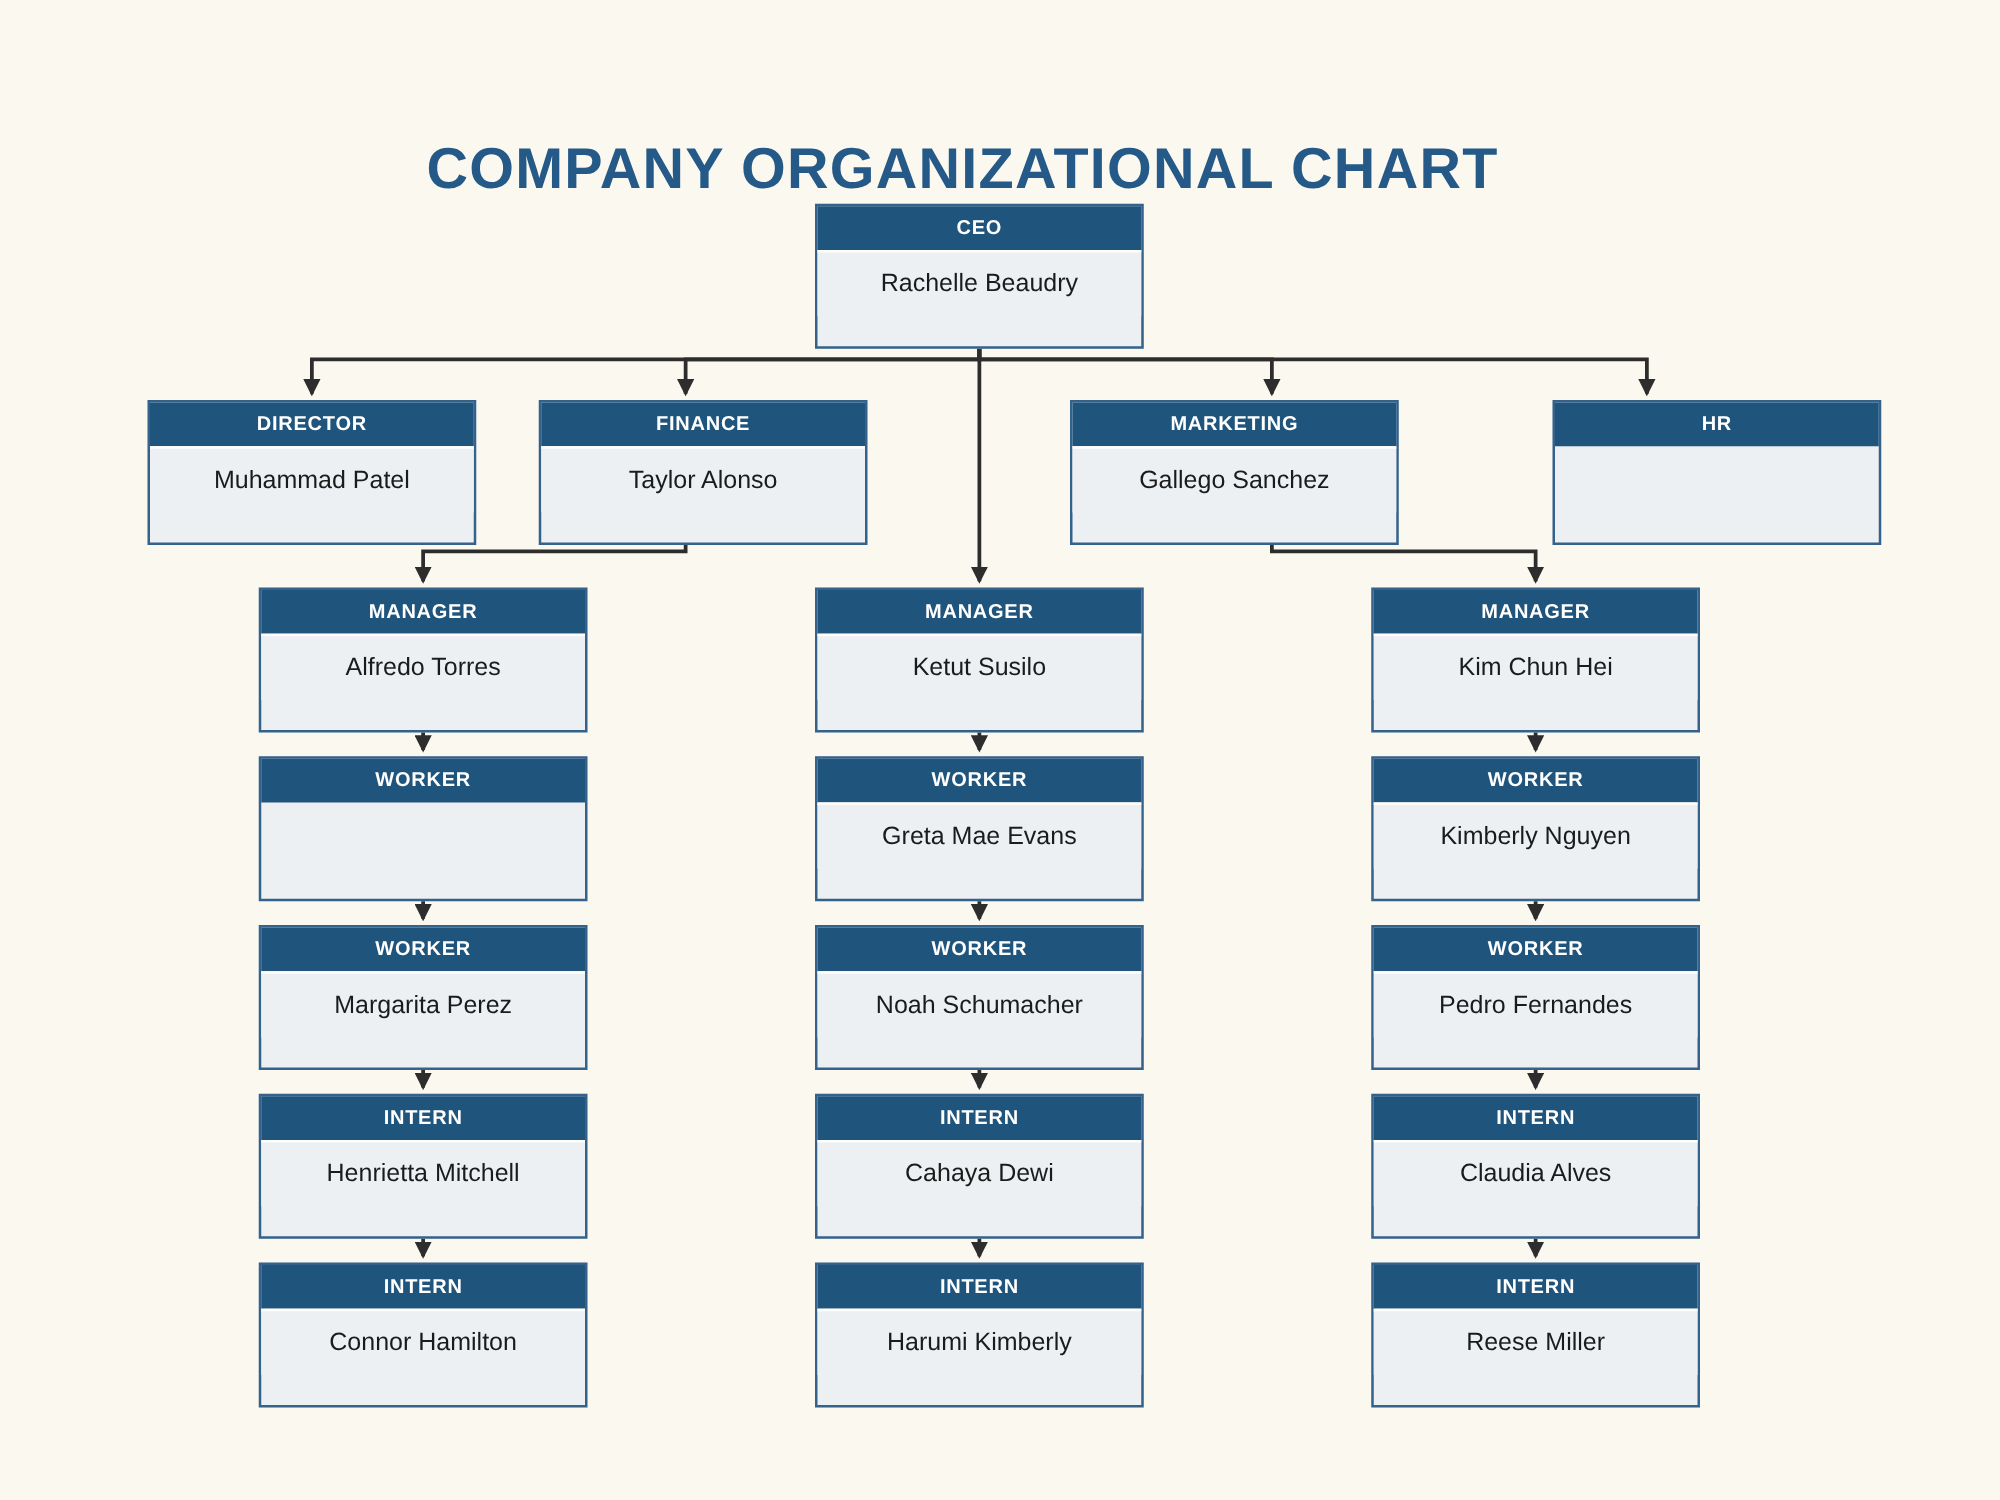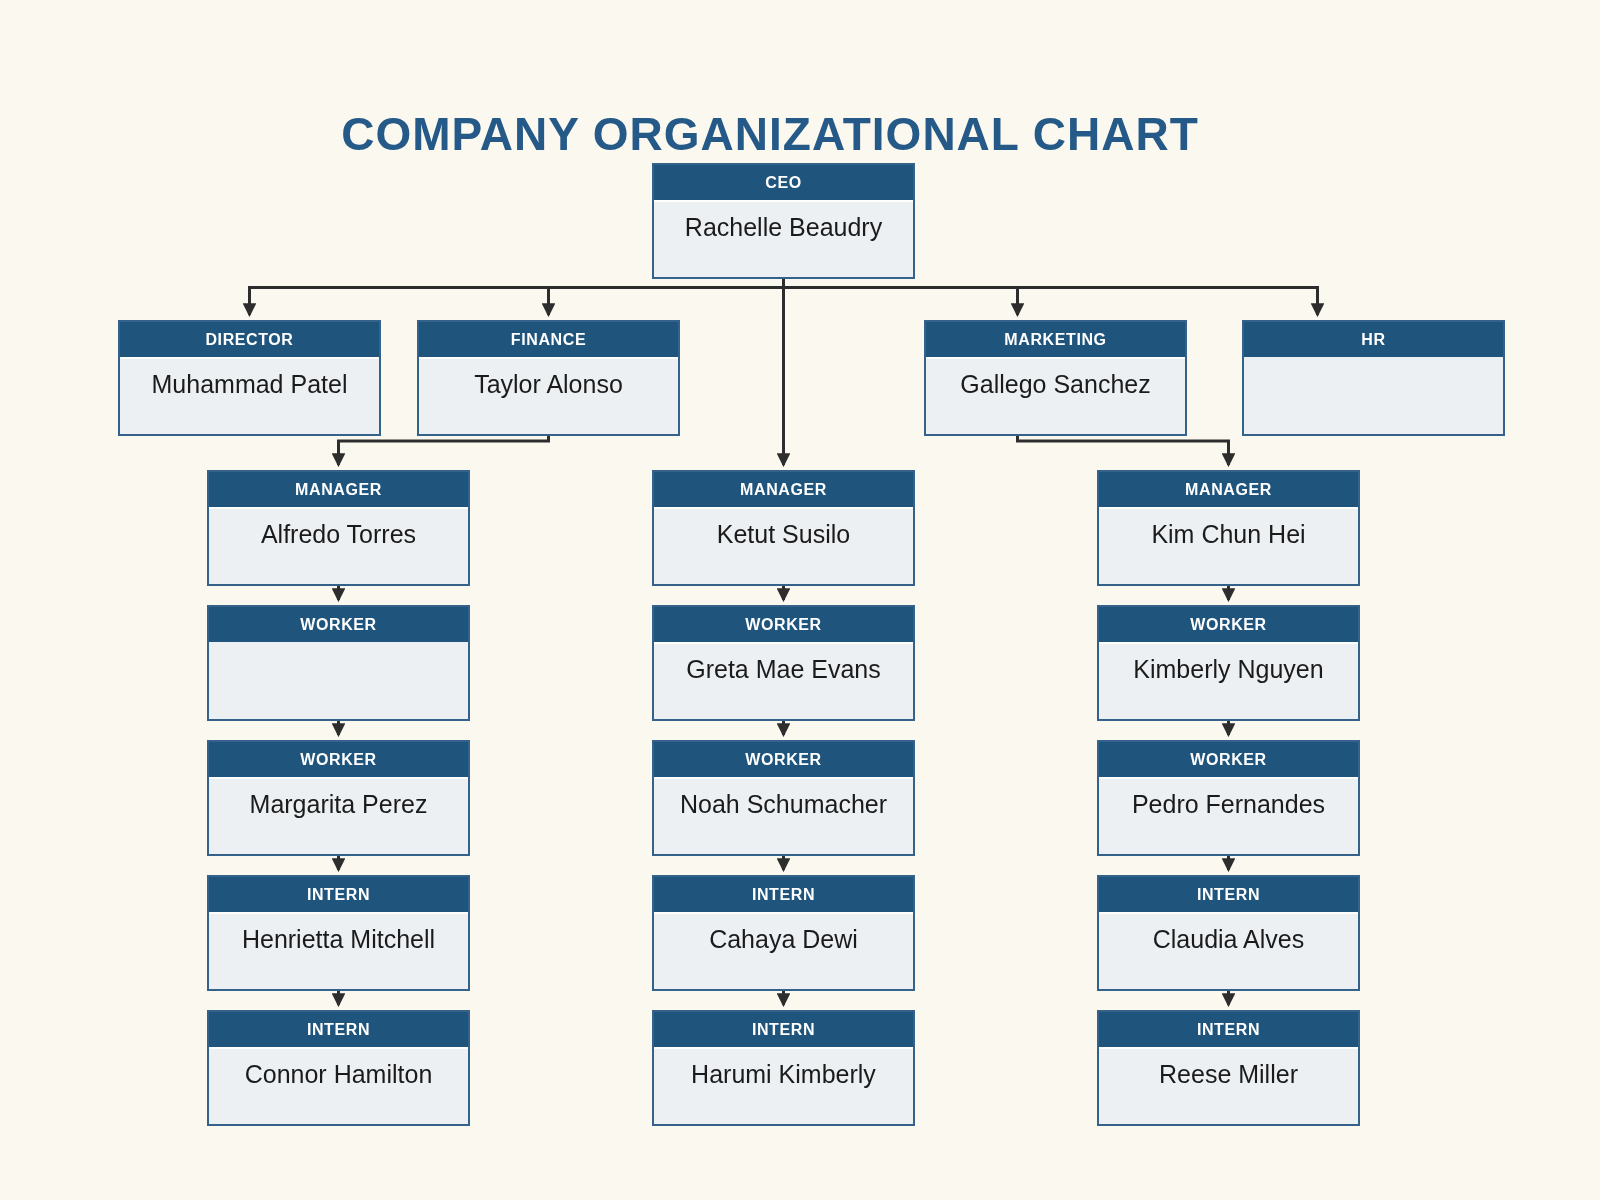--- a/index.html
+++ b/index.html
@@ -57,21 +57,21 @@
     display: flex;
     align-items: center;
     justify-content: center;
   }
   .box-body {
     height: 53px;
     box-sizing: border-box;
     border-top: 2px solid #fdfdfb;
     background: #ecf0f3;
     color: #1b1b1b;
-    font-size: 25px;
+    font-size: 20px;
     font-weight: 500;
     display: flex;
     align-items: center;
     justify-content: center;
     white-space: nowrap;
   }
 </style>
 </head>
 <body>
 
@@ -110,25 +110,25 @@
 
   <div id="nodes-layer">
       <div class="box" style="left: 652px; top: 163px;">
         <div class="box-header">CEO</div>
         <div class="box-body">Rachelle Beaudry</div>
       </div>
       <div class="box" style="left: 118px; top: 320px;">
         <div class="box-header">DIRECTOR</div>
         <div class="box-body">Muhammad Patel</div>
       </div>
-      <div class="box" style="left: 417px; top: 320px;">
+      <div class="box" style="left: 431px; top: 320px;">
         <div class="box-header">FINANCE</div>
         <div class="box-body">Taylor Alonso</div>
       </div>
-      <div class="box" style="left: 924px; top: 320px;">
+      <div class="box" style="left: 856px; top: 320px;">
         <div class="box-header">MARKETING</div>
         <div class="box-body">Gallego Sanchez</div>
       </div>
       <div class="box" style="left: 1242px; top: 320px;">
         <div class="box-header">HR</div>
       </div>
       <div class="box" style="left: 207px; top: 470px;">
         <div class="box-header">MANAGER</div>
         <div class="box-body">Alfredo Torres</div>
       </div>

